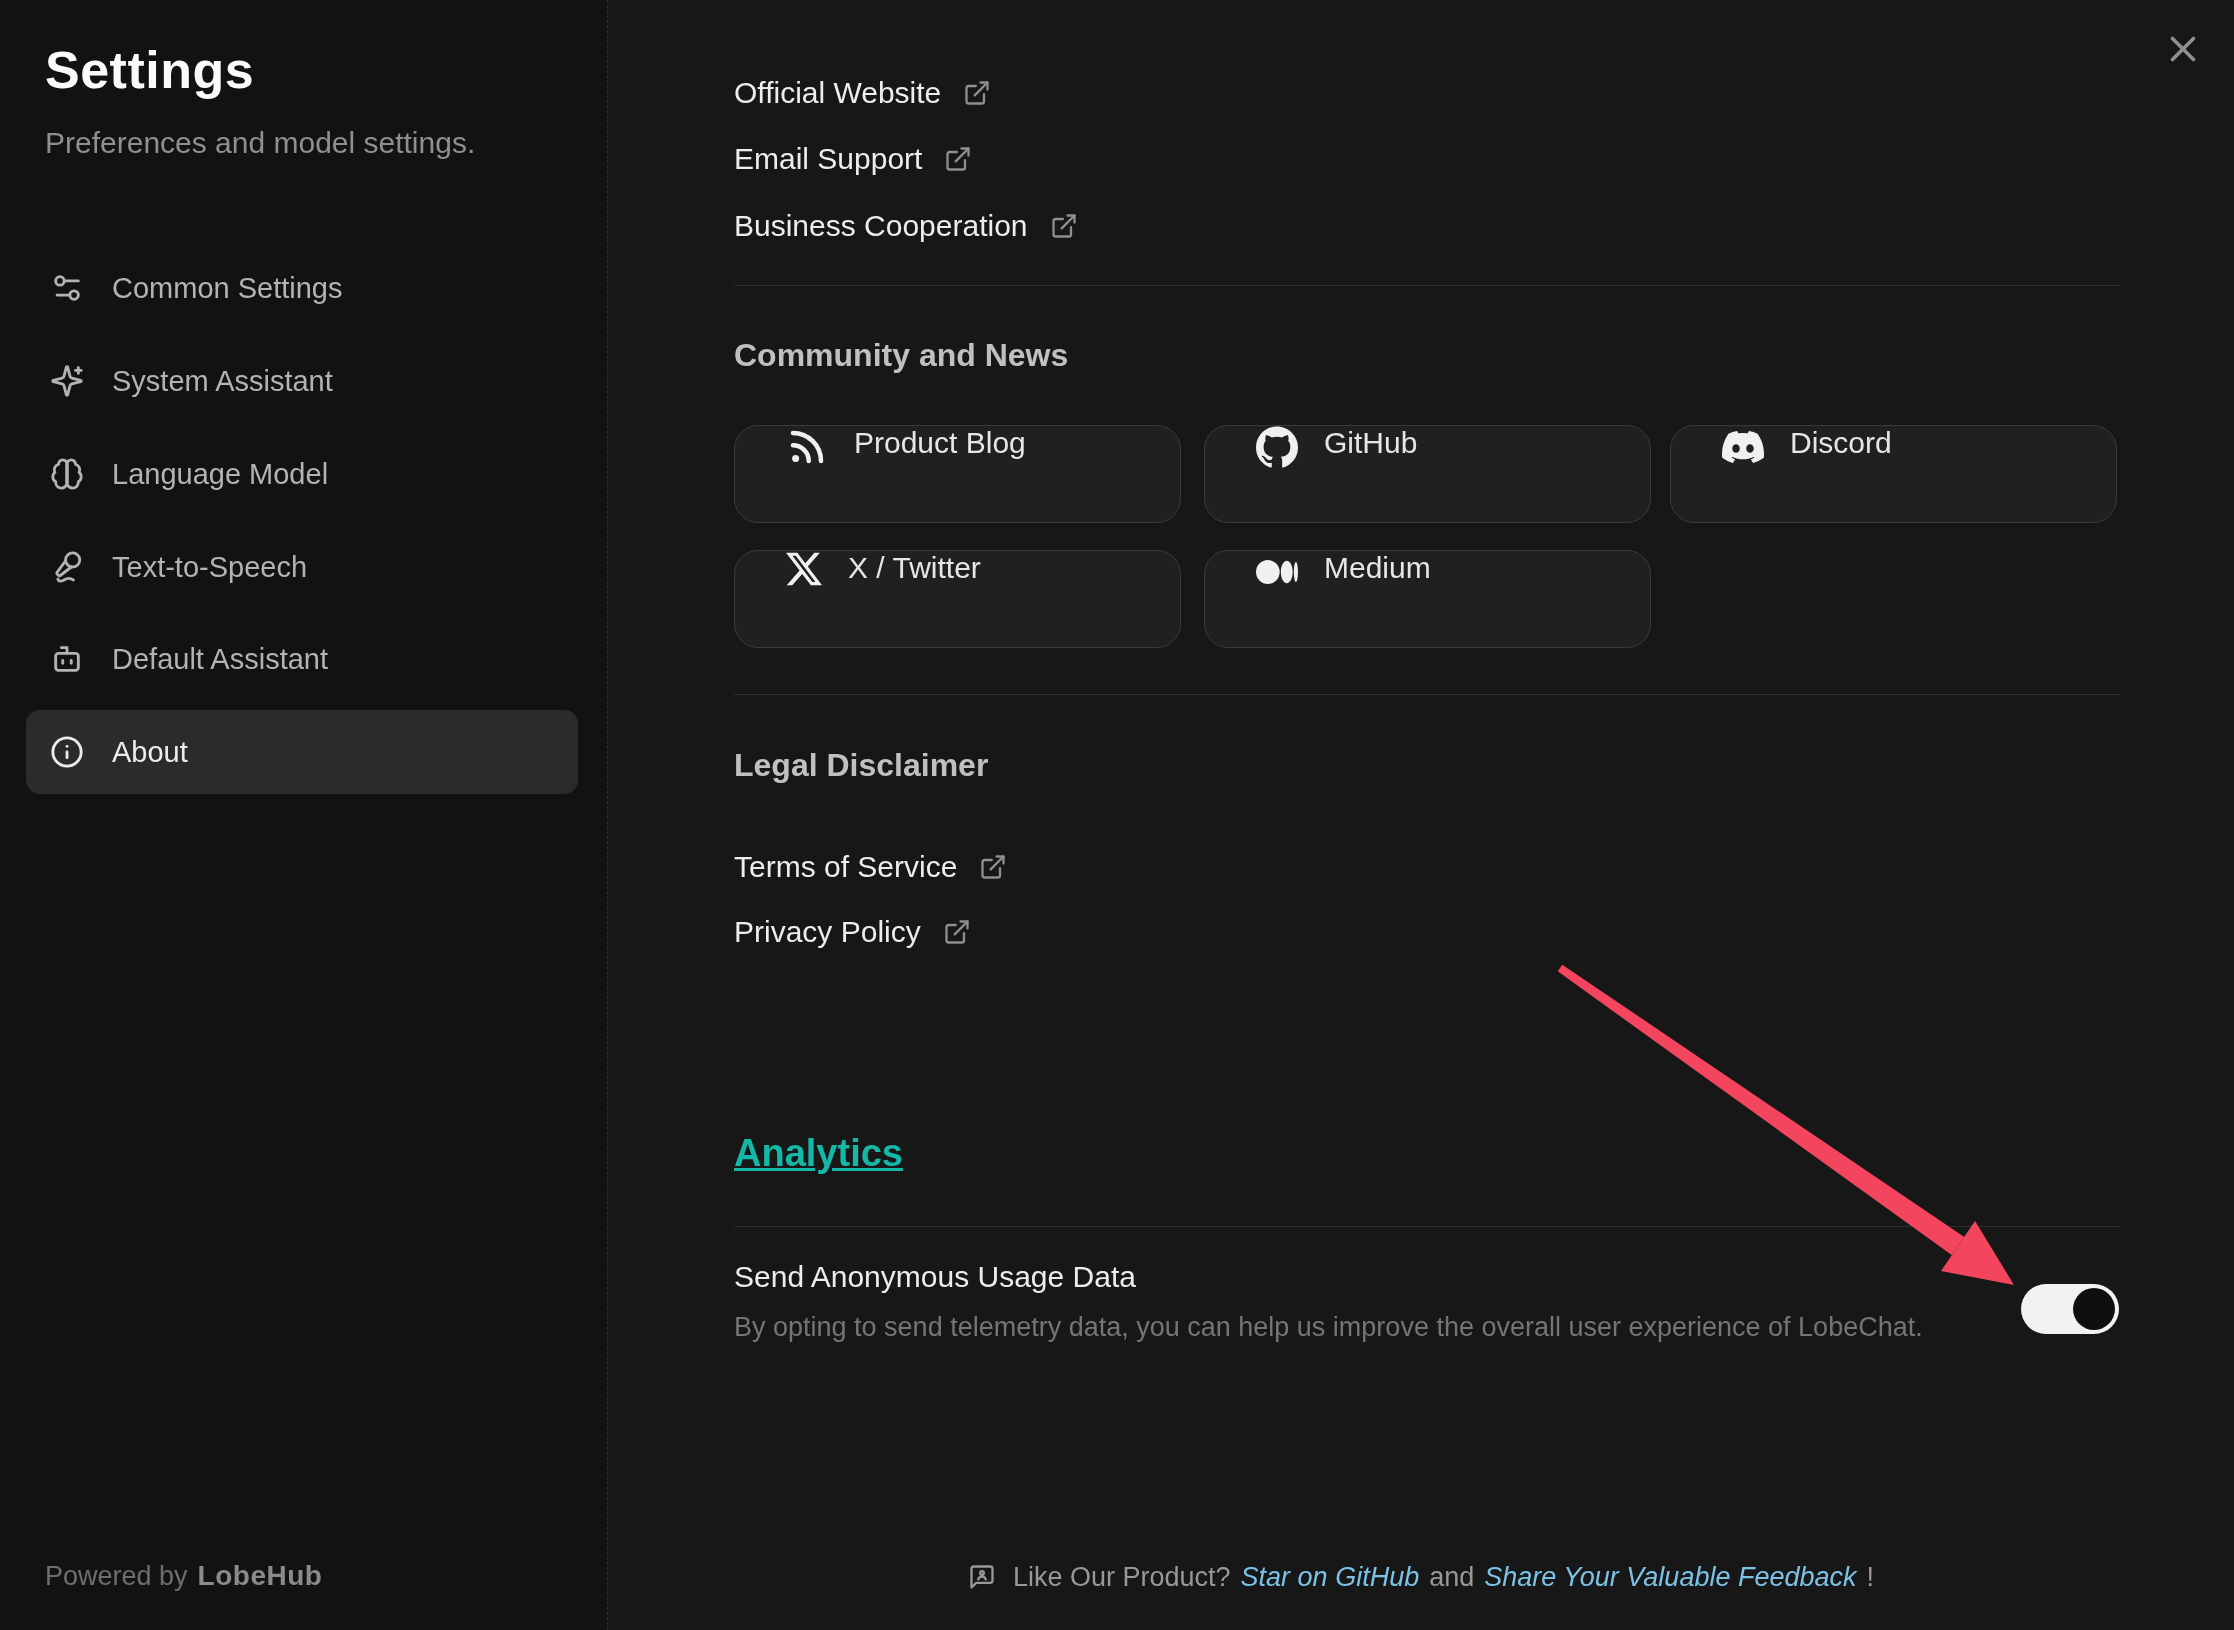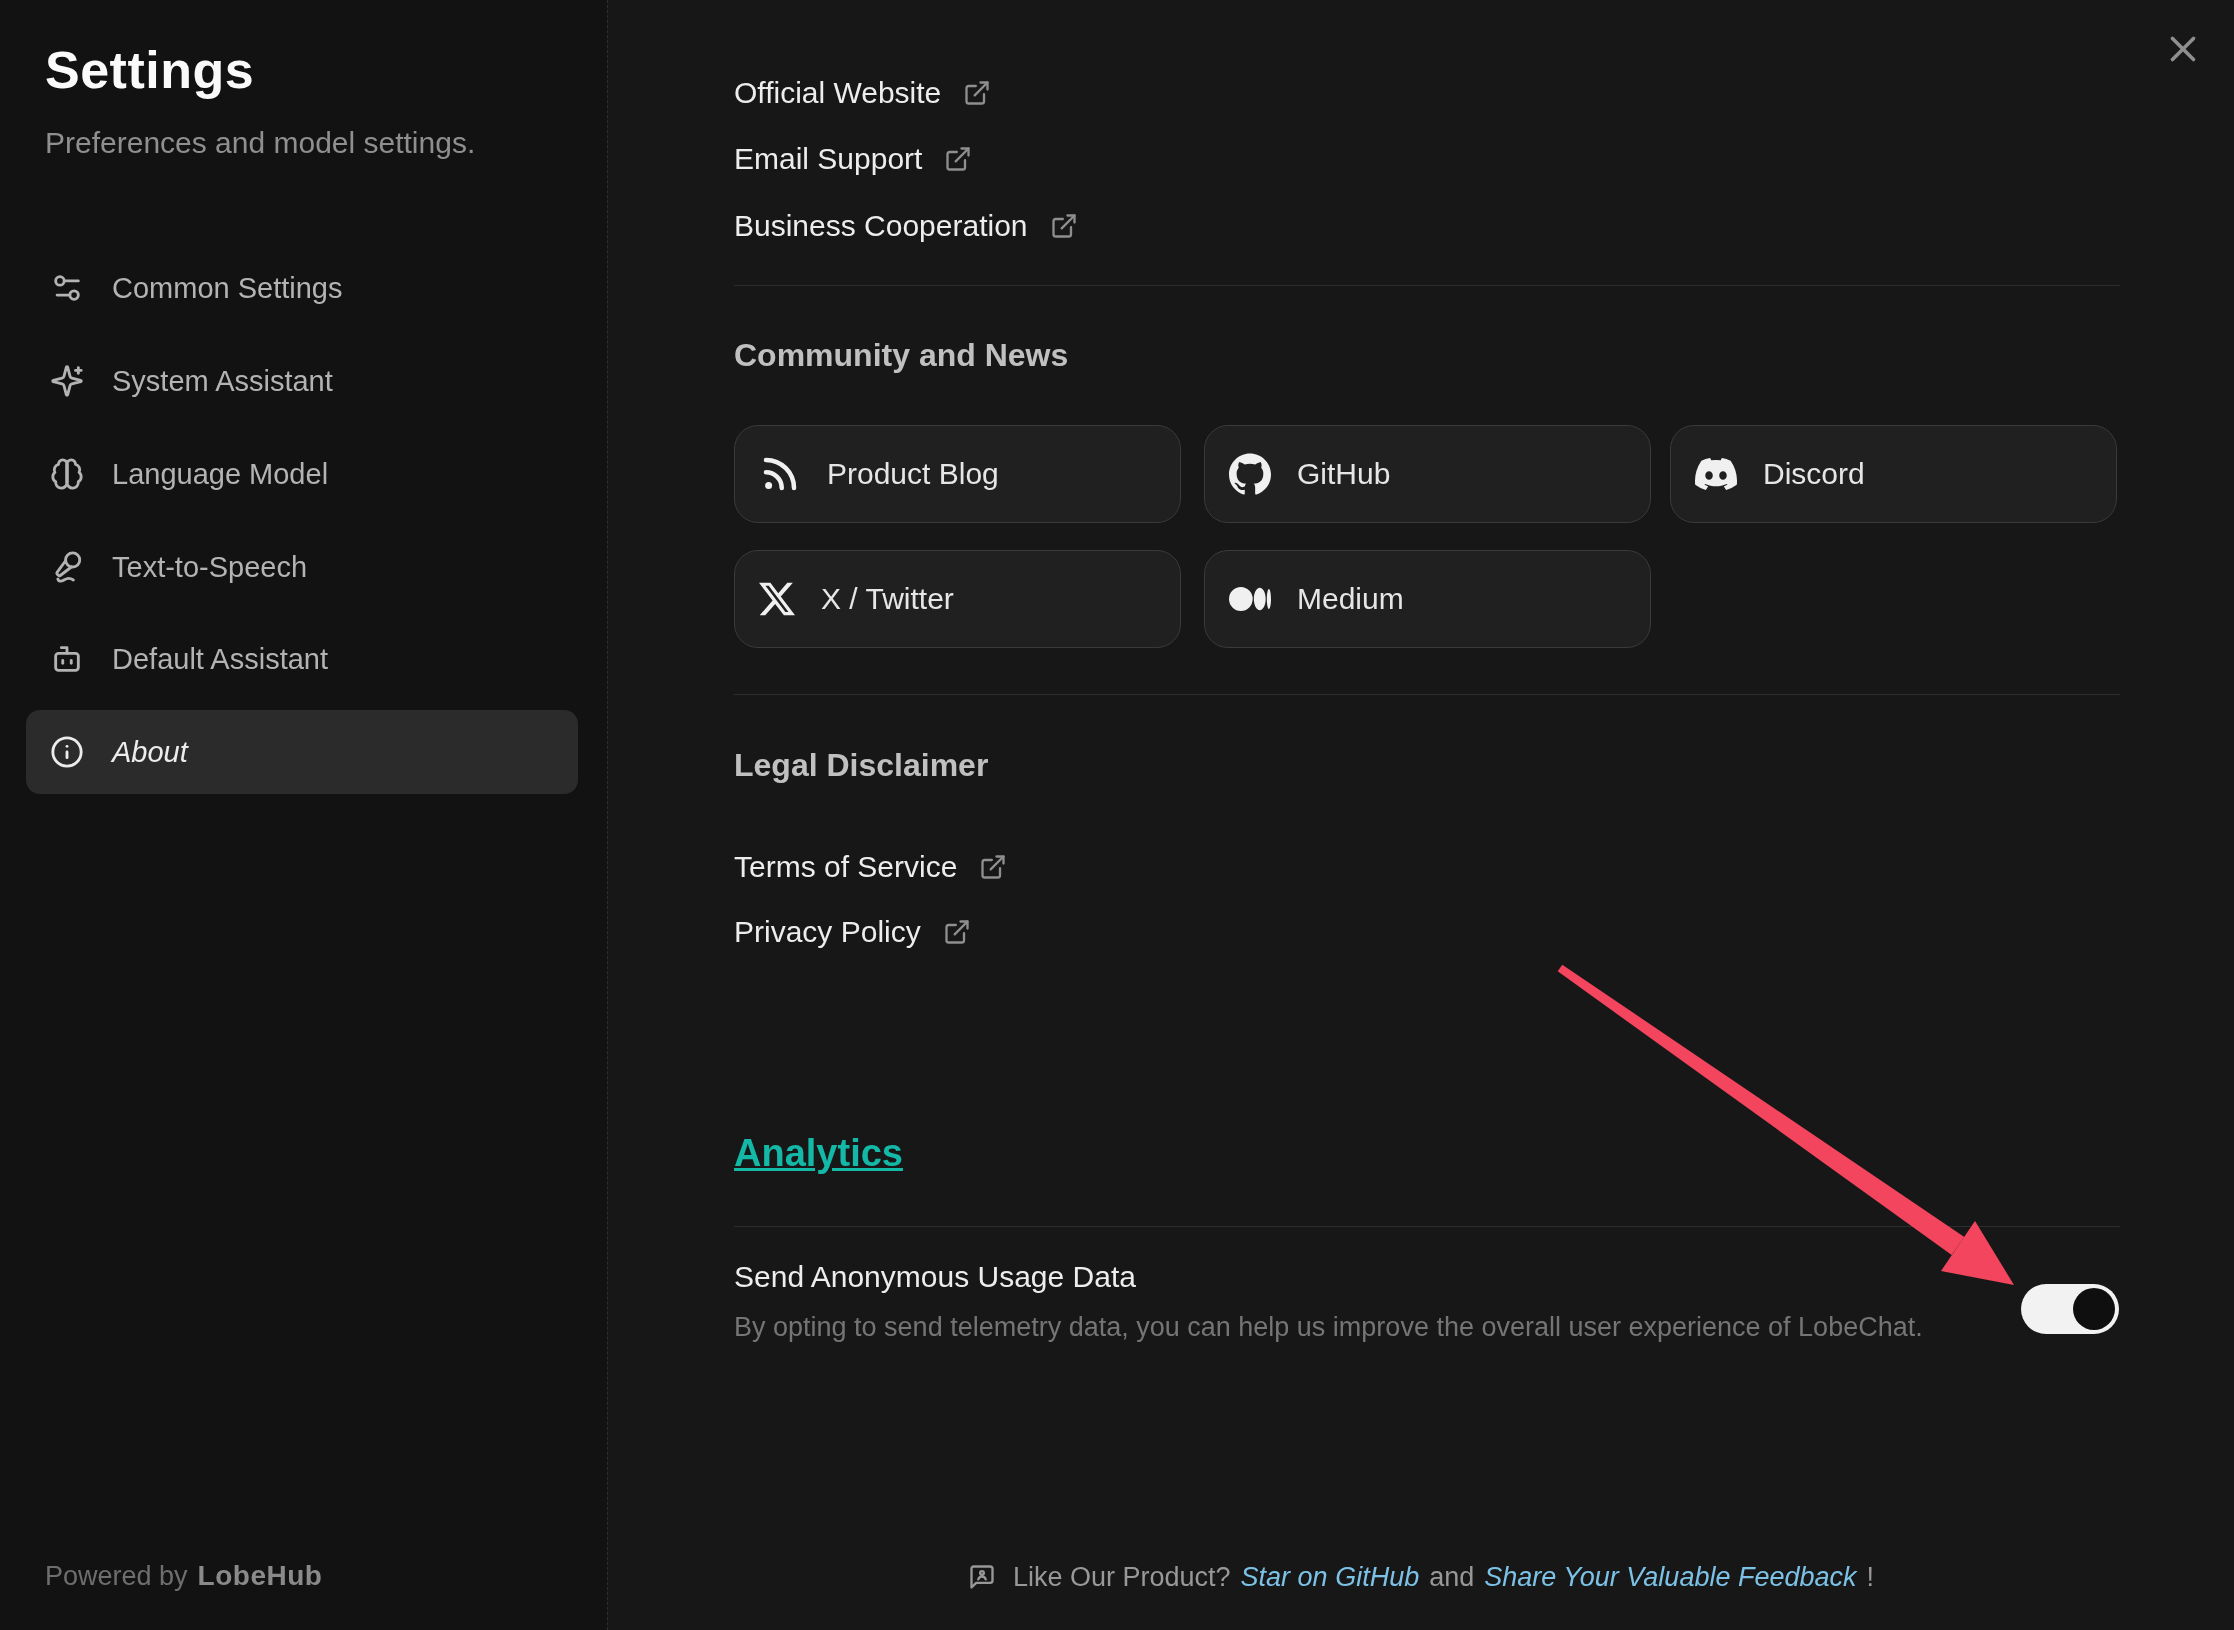--- a/index.html
+++ b/index.html
@@ -23,21 +23,21 @@
     font-size:30px; color:#8f8f8f; font-weight:400;text-align:center;
   }
   .nav-item {
     position:absolute; left:26px; width:552px; height:84px;
     display:flex; align-items:center; gap:28px; padding-left:24px;
     border-radius:14px; color:#b3b3b3; cursor:pointer;
   }
   .nav-item .icon { width:34px; height:34px; display:flex; align-items:center; justify-content:center; }
   .nav-item .icon svg { width:34px; height:34px; }
   .nav-item .label { font-size:29px; }
-  .nav-item.active { background:#2b2b2c; color:#ececec;font-style:italic; }
+  .nav-item.active { background:#2b2b2c; color:#ececec; }
   .powered {
     position:absolute; left:45px; top:1560px; font-size:27px; color:#6e6e6e;
   }
   .powered b { color:#8a8a8a; font-weight:700; font-size:28px; margin-left:10px; letter-spacing:.5px; }
   
   .main {
     position:absolute; left:607px; top:0; width:1627px; height:1630px;
     border-left:1px dashed #2e2e30;
   }
   .section-title {
@@ -52,21 +52,21 @@
     position:absolute; left:126px; height:40px;
     display:flex; align-items:center; gap:22px; cursor:pointer;margin-top:12px;
   }
   .link-row .link-label { font-size:30px; color:#ededed; }
   .link-row .ext { width:28px; height:28px; color:#8f8f8f; }
   .link-row .ext svg { width:28px; height:28px; }
   .divider { position:absolute; left:126px; width:1386px; border-top:1px solid #2d2d2e; }
   .soc-btn {
     position:absolute; width:447px; height:98px;
     background:#202021; border:1px solid #3a3a3b; border-radius:24px;
-    display:flex; align-items:center; gap:26px; padding-left:24px;
+    display:flex; gap:26px; padding-left:51px;
     cursor:pointer;
   }
   .soc-btn .bicon { width:42px; height:42px; display:flex; align-items:center; justify-content:center; color:#f0f0f0; }
   .soc-btn .bicon svg { width:100%; height:100%; }
   .soc-btn .blabel { font-size:30px; color:#e6e6e6; }
   .analytics-title {
     position:absolute; left:126px; top:1132px;
     font-size:38px; font-weight:700; color:#14b8a6;text-decoration:underline;
   }
   .setting-label { position:absolute; left:126px; top:1260px; font-size:30px; color:#ededed; }

